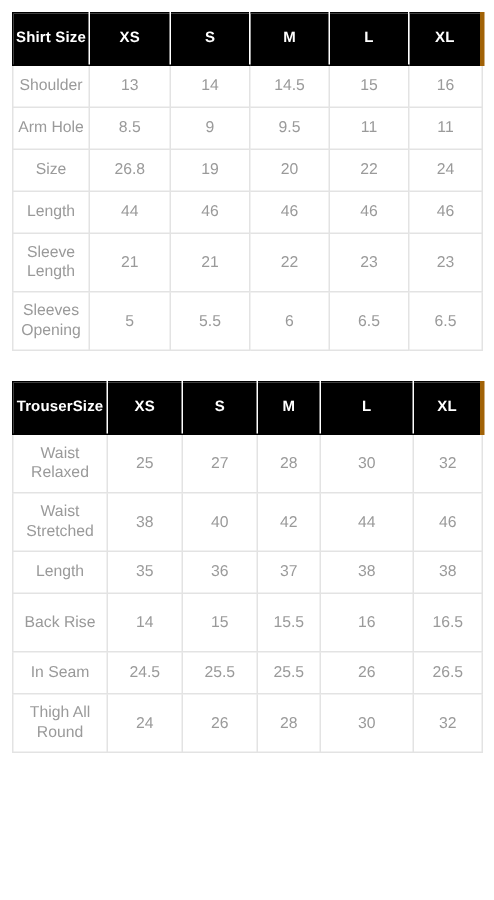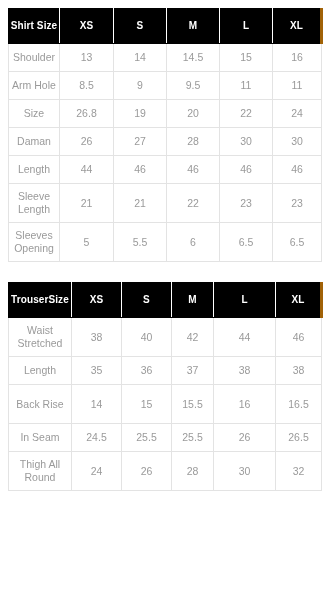--- a/index.html
+++ b/index.html
@@ -121,28 +121,20 @@
         </tr>
         <tr>
           <td class="row-label">Size</td>
           <td>26.8</td>
           <td>19</td>
           <td>20</td>
           <td>22</td>
           <td>24</td>
         </tr>
         <tr>
-          <td class="row-label">Daman</td>
-          <td>26</td>
-          <td>27</td>
-          <td>28</td>
-          <td>30</td>
-          <td>30</td>
-        </tr>
-        <tr>
           <td class="row-label">Length</td>
           <td>44</td>
           <td>46</td>
           <td>46</td>
           <td>46</td>
           <td>46</td>
         </tr>
         <tr class="two-line">
           <td class="row-label">Sleeve Length</td>
           <td>21</td>
@@ -176,20 +168,28 @@
         <th>TrouserSize</th>
         <th>XS</th>
         <th>S</th>
         <th>M</th>
         <th>L</th>
         <th>XL</th>
       </tr>
     </thead>
     <tbody>
         <tr class="two-line">
+          <td class="row-label">Waist Relaxed</td>
+          <td>25</td>
+          <td>27</td>
+          <td>28</td>
+          <td>30</td>
+          <td>32</td>
+        </tr>
+        <tr class="two-line">
           <td class="row-label">Waist Stretched</td>
           <td>38</td>
           <td>40</td>
           <td>42</td>
           <td>44</td>
           <td>46</td>
         </tr>
         <tr>
           <td class="row-label">Length</td>
           <td>35</td>

